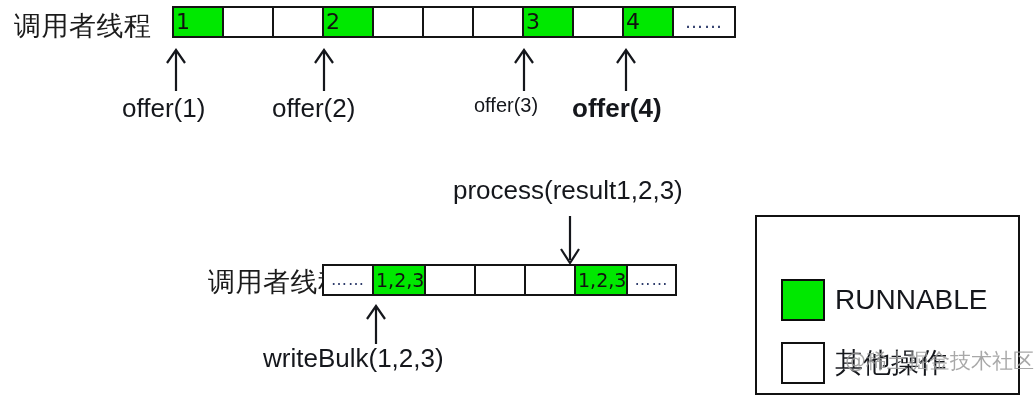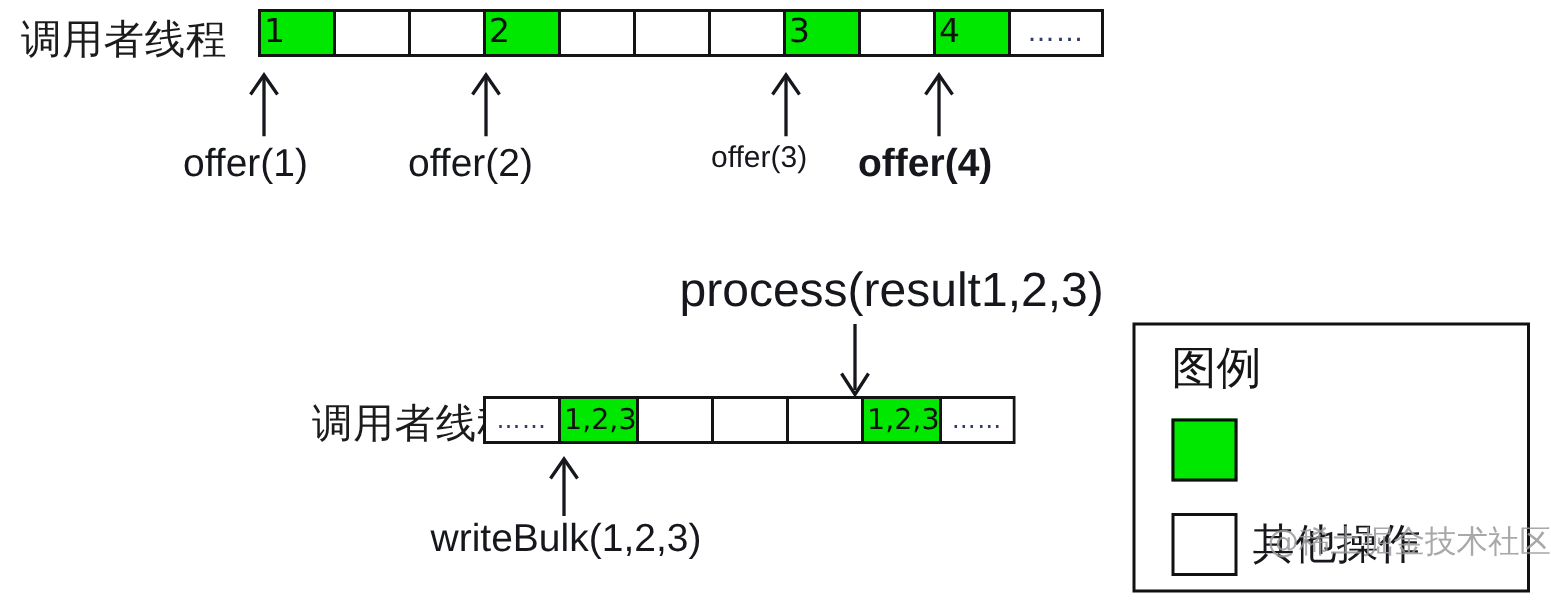--- a/index.html
+++ b/index.html
@@ -156,21 +156,21 @@
 <svg class="arrow-up" style="left:612px; top:46px;" width="28" height="45" viewBox="0 0 28 45">
   <line x1="14" y1="45" x2="14" y2="6" stroke="#15171c" stroke-width="2.2"></line>
   <polyline points="5,17 14,4 23,17" fill="none" stroke="#15171c" stroke-width="2.2"></polyline>
 </svg>
 
 <div class="callout-text" style="left:122px; top:95px; font-size:26px;">offer(1)</div>
 <div class="callout-text" style="left:272px; top:95px; font-size:26px;">offer(2)</div>
 <div class="callout-text" style="left:474px; top:95px; font-size:20px;">offer(3)</div>
 <div class="callout-text" style="left:572px; top:95px; font-size:26px;font-weight:bold;">offer(4)</div>
 
-<div class="callout-text" style="left:453px; top:177px; font-size:32px;">process(result1,2,3)</div>
+<div class="callout-text" style="left:453px; top:177px; font-size:26px;">process(result1,2,3)</div>
 
 <svg class="arrow-down" style="left:556px; top:216px;" width="28" height="50" viewBox="0 0 28 50">
   <line x1="14" y1="0" x2="14" y2="44" stroke="#15171c" stroke-width="2.2"></line>
   <polyline points="5,33 14,47 23,33" fill="none" stroke="#15171c" stroke-width="2.2"></polyline>
 </svg>
 
 <div class="thread-label abs" style="left:208px; top:264px; font-size:27px;">调用者线程</div>
 
 <div class="timeline" id="network-timeline" style="left:322px; top:264px; width:355px; height:32px;">
     <div class="cell dots" style="width: 50px;">
@@ -188,28 +188,28 @@
     <div class="cell dots" style="width: 47px;">
       <span class="dots-label" style="font-size: 16px;">……</span>
     </div>
   </div>
 
 <svg class="arrow-up" style="left:362px; top:302px;" width="28" height="42" viewBox="0 0 28 42">
   <line x1="14" y1="42" x2="14" y2="6" stroke="#15171c" stroke-width="2.2"></line>
   <polyline points="5,17 14,4 23,17" fill="none" stroke="#15171c" stroke-width="2.2"></polyline>
 </svg>
 
-<div class="callout-text" style="left:287px; top:345px; font-size:26px;">writeBulk(1,2,3)</div>
+<div class="callout-text" style="left:263px; top:345px; font-size:26px;">writeBulk(1,2,3)</div>
 
 <div class="legend-box" style="left:755px; top:215px; width:265px; height:180px;">
 
-  <div class="legend-title" style="left:24px; top:14px; font-size:30px;">图例</div>
 
   <div class="legend-row" style="left:24px; top:62px;">
     <div class="legend-swatch green" style="width:44px; height:42px;"></div>
+    <div class="legend-label latin" style="margin-left:10px; font-size:28px;">RUNNABLE</div>
   </div>
 
   <div class="legend-row" style="left:24px; top:125px;">
     <div class="legend-swatch" style="width:44px; height:42px;"></div>
     <div class="legend-label" style="margin-left:10px; font-size:28px;">其他操作</div>
   </div>
 
   <div class="watermark" style="left:88px; top:134px; font-size:21px;">@稀土掘金技术社区</div>
 </div>
 

